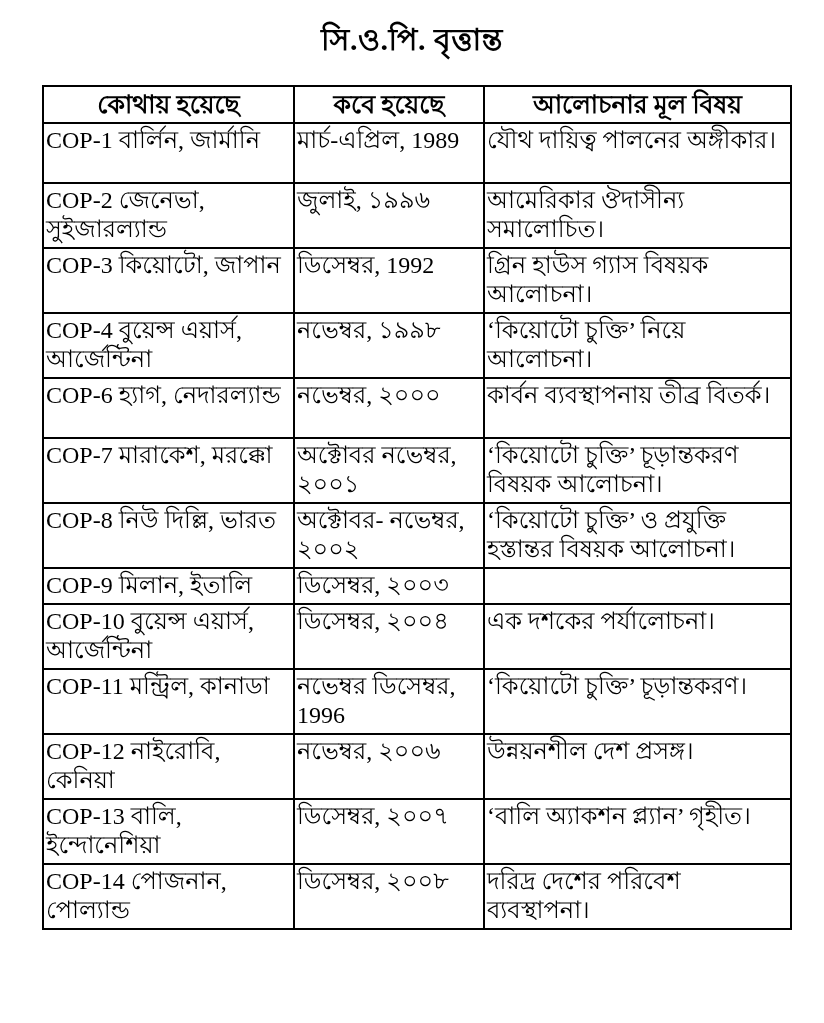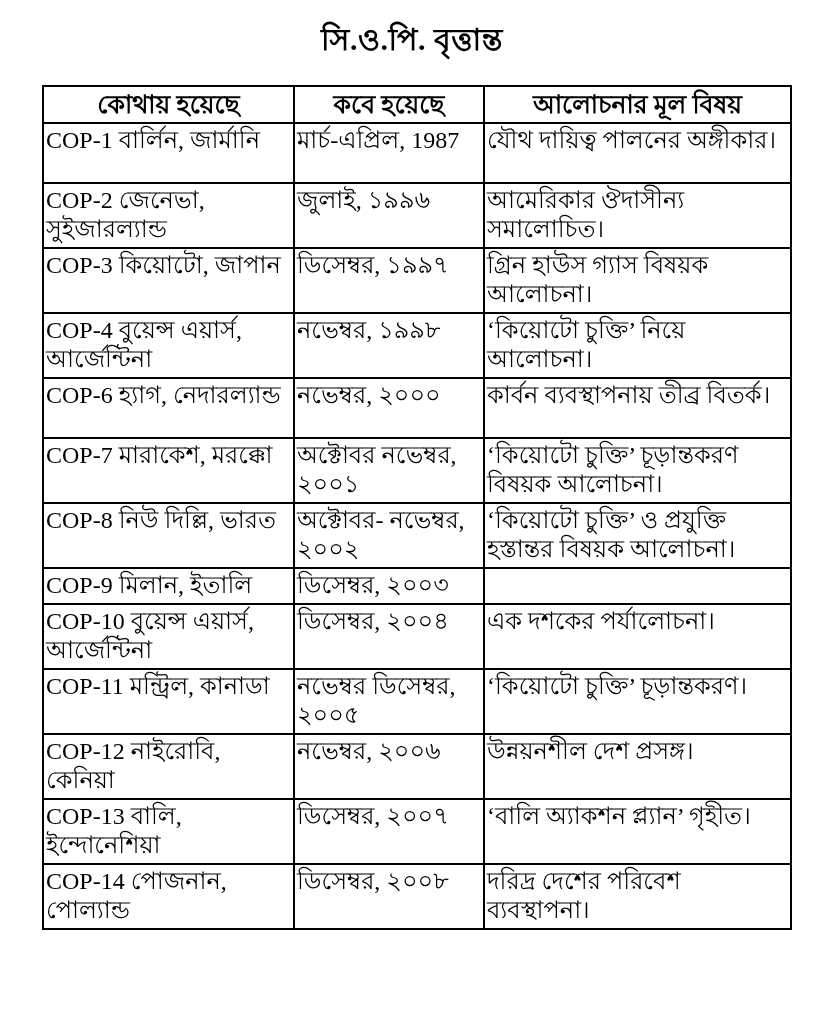--- a/index.html
+++ b/index.html
@@ -70,33 +70,33 @@
     <thead>
       <tr>
         <th>কোথায় হয়েছে</th>
         <th>কবে হয়েছে</th>
         <th>আলোচনার মূল বিষয়</th>
       </tr>
     </thead>
     <tbody>
     <tr>
       <td>COP-1 বার্লিন, জার্মানি</td>
-      <td>মার্চ-এপ্রিল, 1987</td>
+      <td>মার্চ-এপ্রিল, 1989</td>
       <td>যৌথ দায়িত্ব পালনের অঙ্গীকার।</td>
     </tr>
 
     <tr>
       <td>COP-2 জেনেভা, সুইজারল্যান্ড</td>
       <td>জুলাই, ১৯৯৬</td>
       <td>আমেরিকার ঔদাসীন্য সমালোচিত।</td>
     </tr>
 
     <tr>
       <td>COP-3 কিয়োটো, জাপান</td>
-      <td>ডিসেম্বর, ১৯৯৭</td>
+      <td>ডিসেম্বর, 1992</td>
       <td>গ্রিন হাউস গ্যাস বিষয়ক আলোচনা।</td>
     </tr>
 
     <tr>
       <td>COP-4 বুয়েন্স এয়ার্স, আর্জেন্টিনা</td>
       <td>নভেম্বর, ১৯৯৮</td>
       <td>‘কিয়োটো চুক্তি’ নিয়ে আলোচনা।</td>
     </tr>
 
 
@@ -125,21 +125,21 @@
     </tr>
 
     <tr>
       <td>COP-10 বুয়েন্স এয়ার্স, আর্জেন্টিনা</td>
       <td>ডিসেম্বর, ২০০৪</td>
       <td>এক দশকের পর্যালোচনা।</td>
     </tr>
 
     <tr>
       <td>COP-11 মন্ট্রিল, কানাডা</td>
-      <td>নভেম্বর ডিসেম্বর, ২০০৫</td>
+      <td>নভেম্বর ডিসেম্বর, 1996</td>
       <td>‘কিয়োটো চুক্তি’ চূড়ান্তকরণ।</td>
     </tr>
 
     <tr>
       <td>COP-12 নাইরোবি, কেনিয়া</td>
       <td>নভেম্বর, ২০০৬</td>
       <td>উন্নয়নশীল দেশ প্রসঙ্গ।</td>
     </tr>
 
     <tr>

